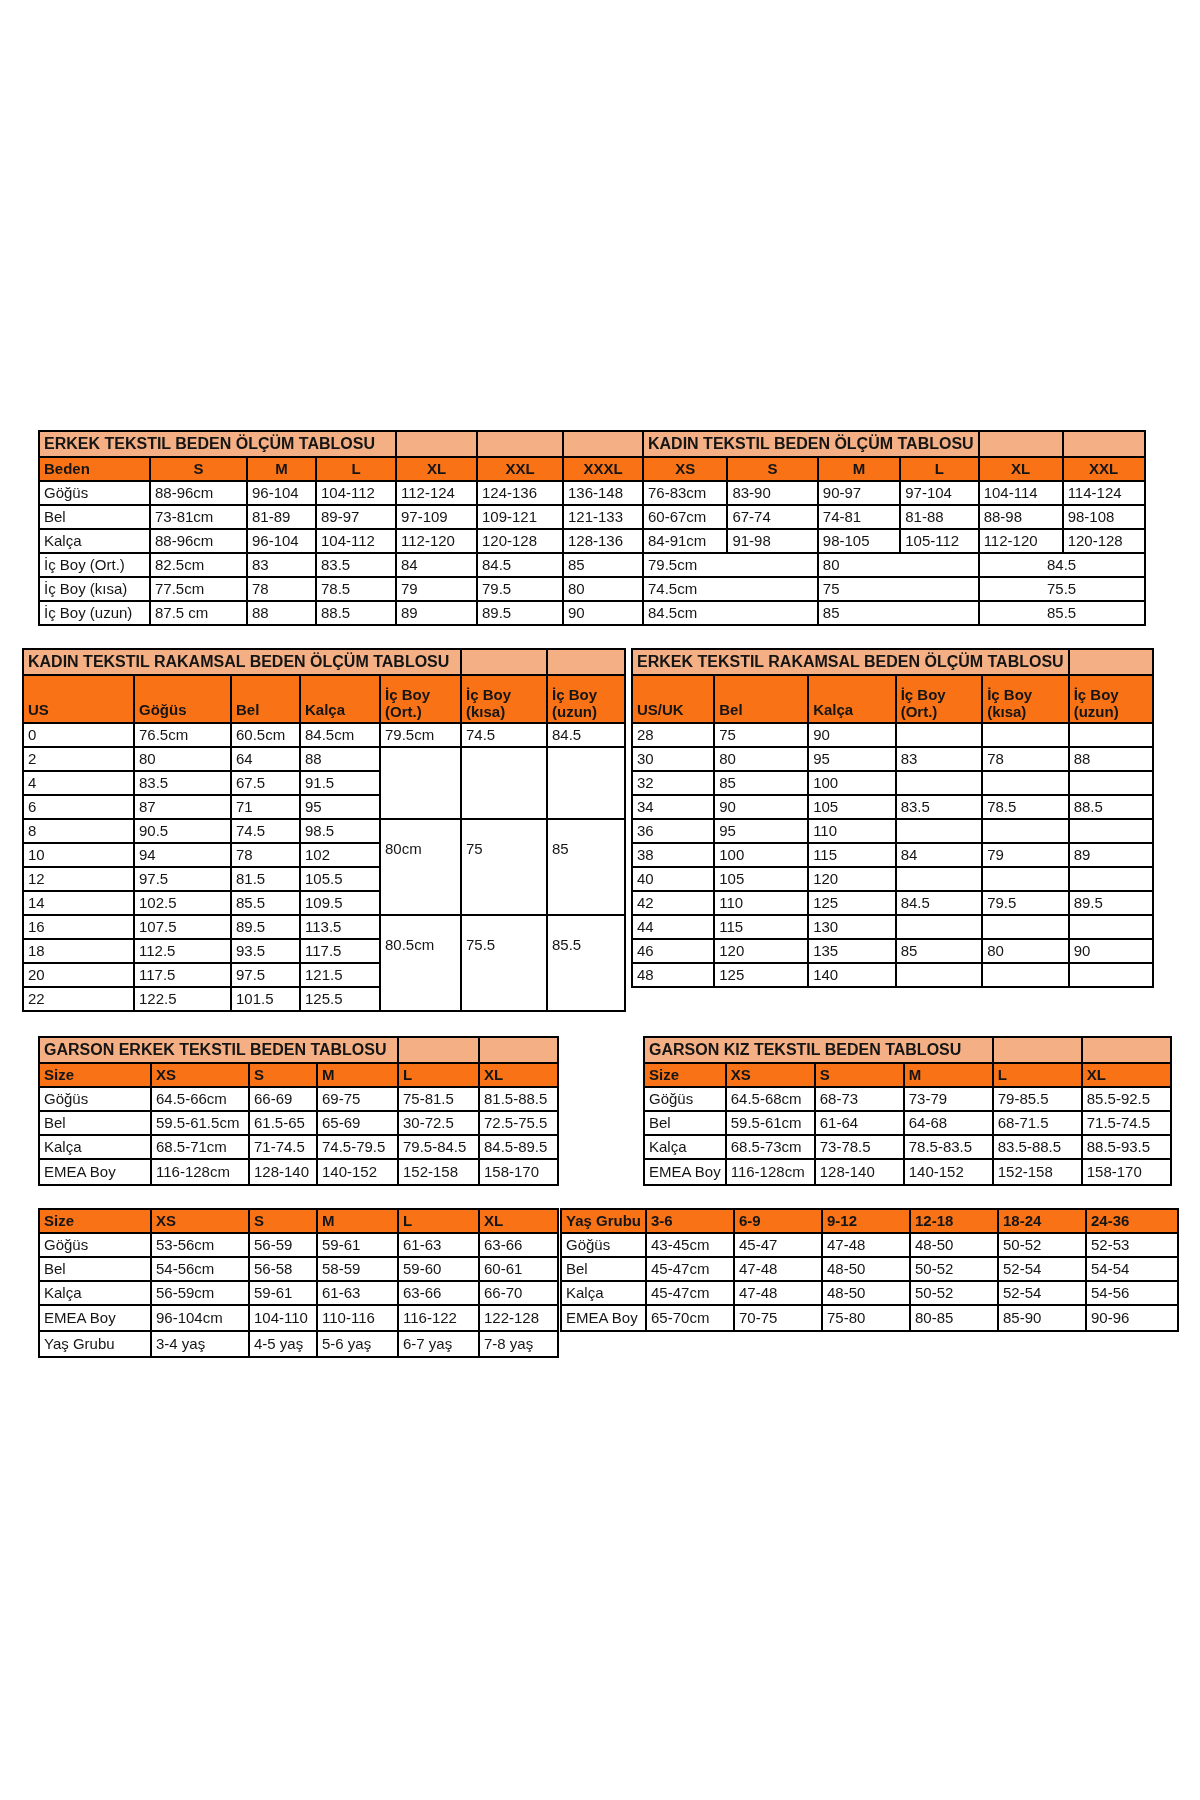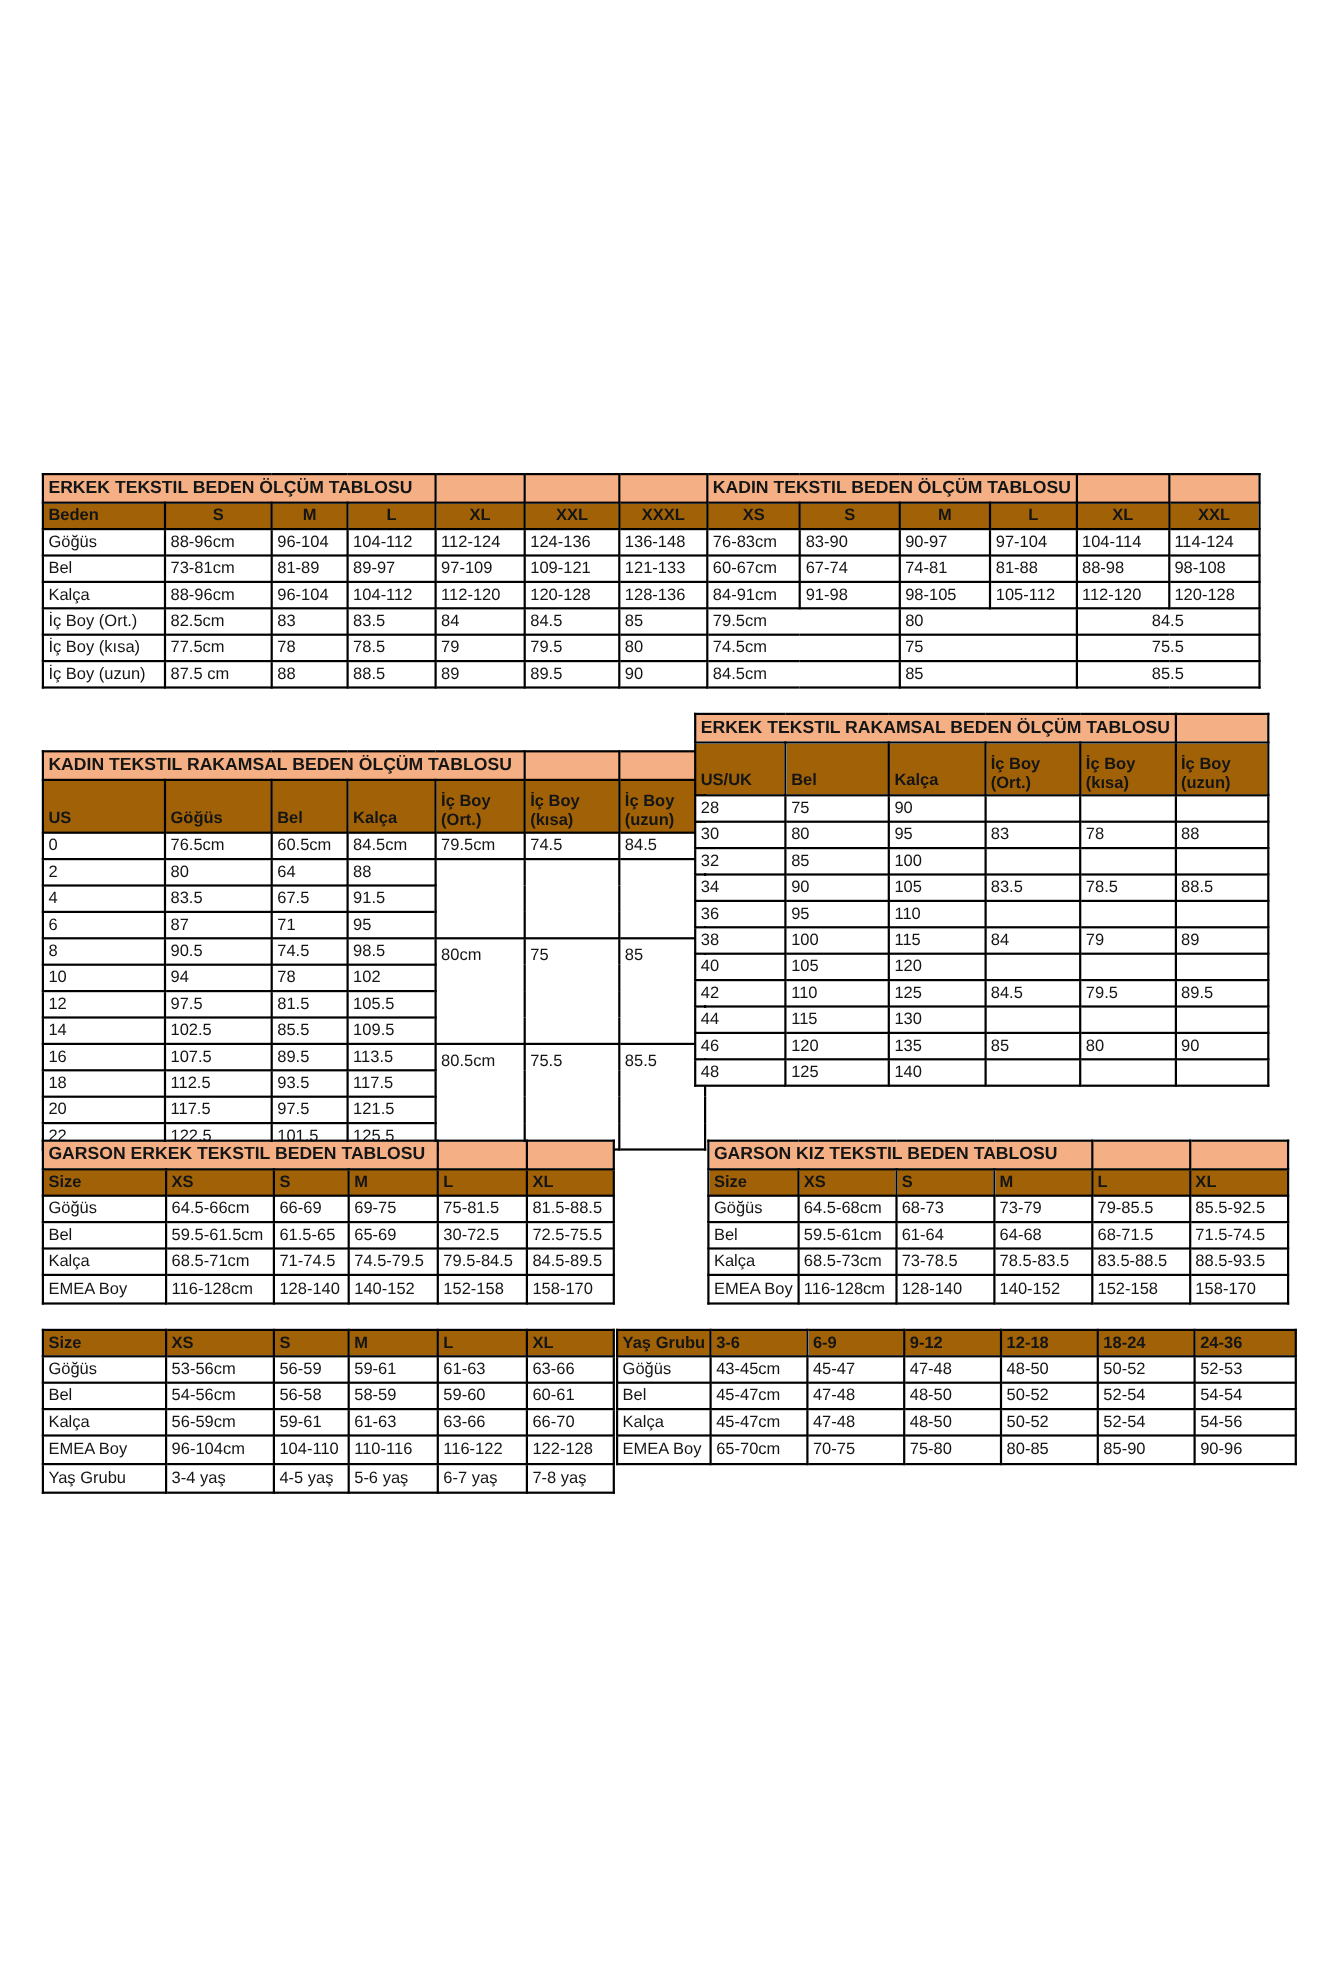--- a/index.html
+++ b/index.html
@@ -10,24 +10,24 @@
     border:2px solid #000;
     padding:1px 4px;
     font-size:15px;
     vertical-align:middle;
     text-align:left;
     overflow:hidden;
     white-space:nowrap;
     line-height:1.25;
   }
   td.c-title{background:#F4B084;font-weight:bold;font-size:16px;}
-  td.c-header{background:#a16207;font-weight:bold;}
+  td.c-header{background:#f97316;font-weight:bold;}
   td.c-data{background:#ffffff;}
   td.ac{text-align:center;}
-  td.vt{vertical-align:top;padding-top:6px;}
+  td.vt{vertical-align:top;padding-top:20px;}
   td.vb{vertical-align:bottom;padding-bottom:2px;}
   td.wrap{white-space:normal;line-height:1.1;}
 </style>
 </head>
 <body>
 
 <div id="sheet">
     <table class="grid" style="left: 38px; top: 430px;">
       <colgroup>
         <col style="width: 111px;">
@@ -145,21 +145,21 @@
           <td class="c-data">88.5</td>
           <td class="c-data">89</td>
           <td class="c-data">89.5</td>
           <td class="c-data">90</td>
           <td colspan="2" class="c-data">84.5cm</td>
           <td colspan="2" class="c-data">85</td>
           <td colspan="2" class="c-data ac">85.5</td>
         </tr>
       </tbody>
     </table>
-    <table class="grid" style="left: 38px; top: 648px; margin-top: 34px;">
+    <table class="grid" style="left: 22px; top: 648px;">
       <colgroup>
         <col style="width: 111px;">
         <col style="width: 97px;">
         <col style="width: 69px;">
         <col style="width: 80px;">
         <col style="width: 81px;">
         <col style="width: 86px;">
         <col style="width: 78px;">
       </colgroup>
       <tbody>

